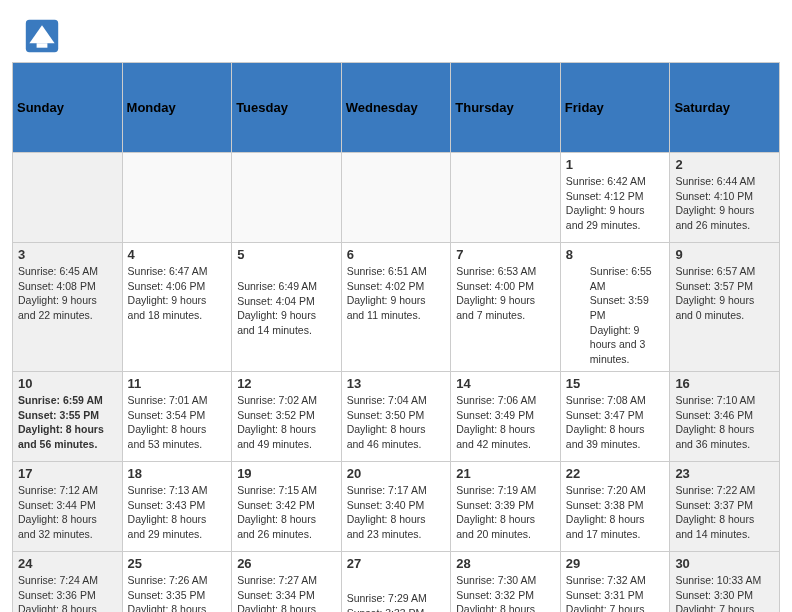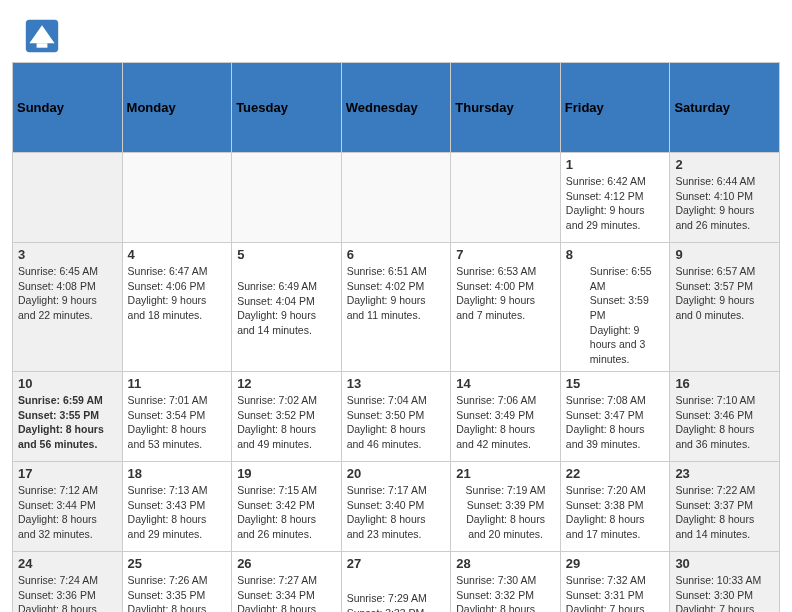--- a/index.html
+++ b/index.html
@@ -247,21 +247,21 @@
 Daylight: 8 hours and 26 minutes.</div>
           </td>
           <td>
             <span class="day-num">20</span>
             <div class="cell-info" style="white-space: pre-line;">Sunrise: 7:17 AM
 Sunset: 3:40 PM
 Daylight: 8 hours and 23 minutes.</div>
           </td>
           <td>
             <span class="day-num">21</span>
-            <div class="cell-info" style="white-space: pre-line; text-align: center;">Sunrise: 7:19 AM
+            <div class="cell-info" style="white-space: pre-line;">Sunrise: 7:19 AM
 Sunset: 3:39 PM
 Daylight: 8 hours and 20 minutes.</div>
           </td>
           <td>
             <span class="day-num">22</span>
             <div class="cell-info" style="white-space: pre-line;">Sunrise: 7:20 AM
 Sunset: 3:38 PM
 Daylight: 8 hours and 17 minutes.</div>
           </td>
           <td class="weekend">

